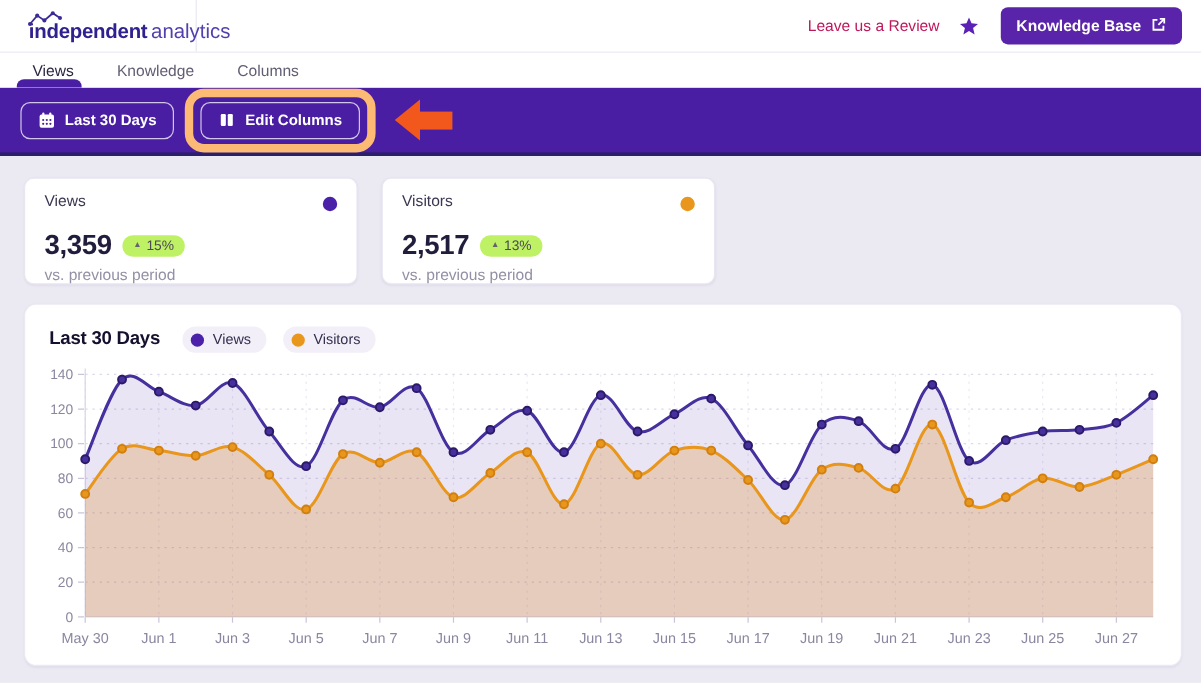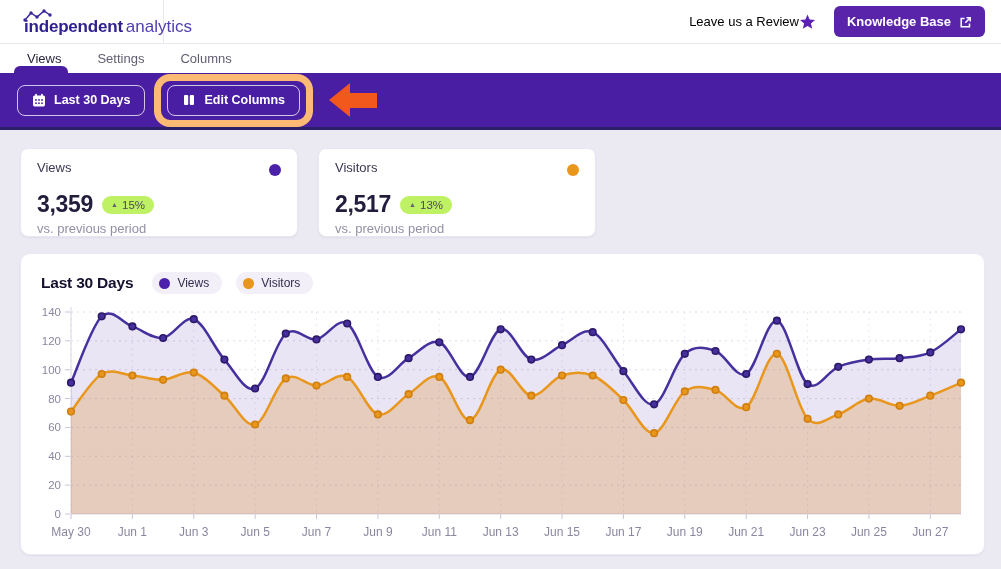--- a/index.html
+++ b/index.html
@@ -7,22 +7,22 @@
   body { font-family:"Liberation Sans", sans-serif; background:#ebe9f2; position:relative; }
 
   
   .topbar { height:44px; background:#fff; border-bottom:1px solid #e9e6f0; display:flex; align-items:stretch; }
   .logo-area { width:164px; border-right:1px solid #e9e6f0; display:flex; align-items:center; padding-left:24px; }
   .brand { position:relative; padding-top:10px; white-space:nowrap; }
   .brand svg { position:absolute; top:2px; left:-1px; }
   .brand-bold { font-size:17px; font-weight:700; color:#2f2190; letter-spacing:-0.2px; }
   .brand-light { font-size:17px; font-weight:400; color:#5140ae; margin-left:3px; }
   .topbar-right { margin-left:auto; display:flex; align-items:center; gap:18px; padding-right:16px; }
-  .review-link { display:flex; align-items:center; gap:0; font-size:13px; color:#000000; cursor:pointer; }
-  .kb-button { display:flex; align-items:flex-end; gap:8px; background:#5a24aa; color:#fff; font-size:13px; font-weight:700;
+  .review-link { display:flex; align-items:center; gap:16px; font-size:13px; color:#be185d; cursor:pointer; }
+  .kb-button { display:flex; align-items:flex-start; gap:8px; background:#5a24aa; color:#fff; font-size:13px; font-weight:700;
                border:none; border-radius:6px; padding:8px 13px; cursor:pointer; font-family:inherit; }
 
   
   .tabs { height:29px; background:#fff; display:flex; align-items:center; gap:36px; padding-left:27px; position:relative; }
   .tab { font-size:13px; color:#625d72; cursor:pointer; }
   .tab.active { color:#2c2640; font-weight:500; }
   .tab-indicator { position:absolute; bottom:0; left:14px; width:54px; height:7px; background:#4a1ea2; border-radius:6px 6px 0 0; }
 
   
   .toolbar { height:57px; background:#4a1ea2; border-bottom:3px solid #2a2068; display:flex; align-items:center; padding-left:17px; gap:9px; }
@@ -90,21 +90,21 @@
         <path d="M5.5 2.5 H2.2 V10.8 H10.5 V7.5" fill="none" stroke="#fff" stroke-width="1.5"></path>
         <path d="M7.5 1.8 H11.2 V5.5" fill="none" stroke="#fff" stroke-width="1.5"></path>
         <line x1="11" y1="2" x2="6.3" y2="6.7" stroke="#fff" stroke-width="1.5"></line>
       </svg>
     </button>
   </div>
 </header>
 
 <nav class="tabs">
   <span class="tab active">Views</span>
-  <span class="tab">Settings</span>
+  <span class="tab">Knowledge</span>
   <span class="tab">Columns</span>
   <span class="tab-indicator"></span>
 </nav>
 
 <div class="toolbar">
   <button class="tb-button">
     <svg width="14" height="14" viewBox="0 0 14 14">
       <rect x="3.2" y="0.7" width="1.8" height="3" rx="0.9" fill="#fff"></rect>
       <rect x="9" y="0.7" width="1.8" height="3" rx="0.9" fill="#fff"></rect>
       <rect x="1" y="2.4" width="12" height="11" rx="1.6" fill="#fff"></rect>

